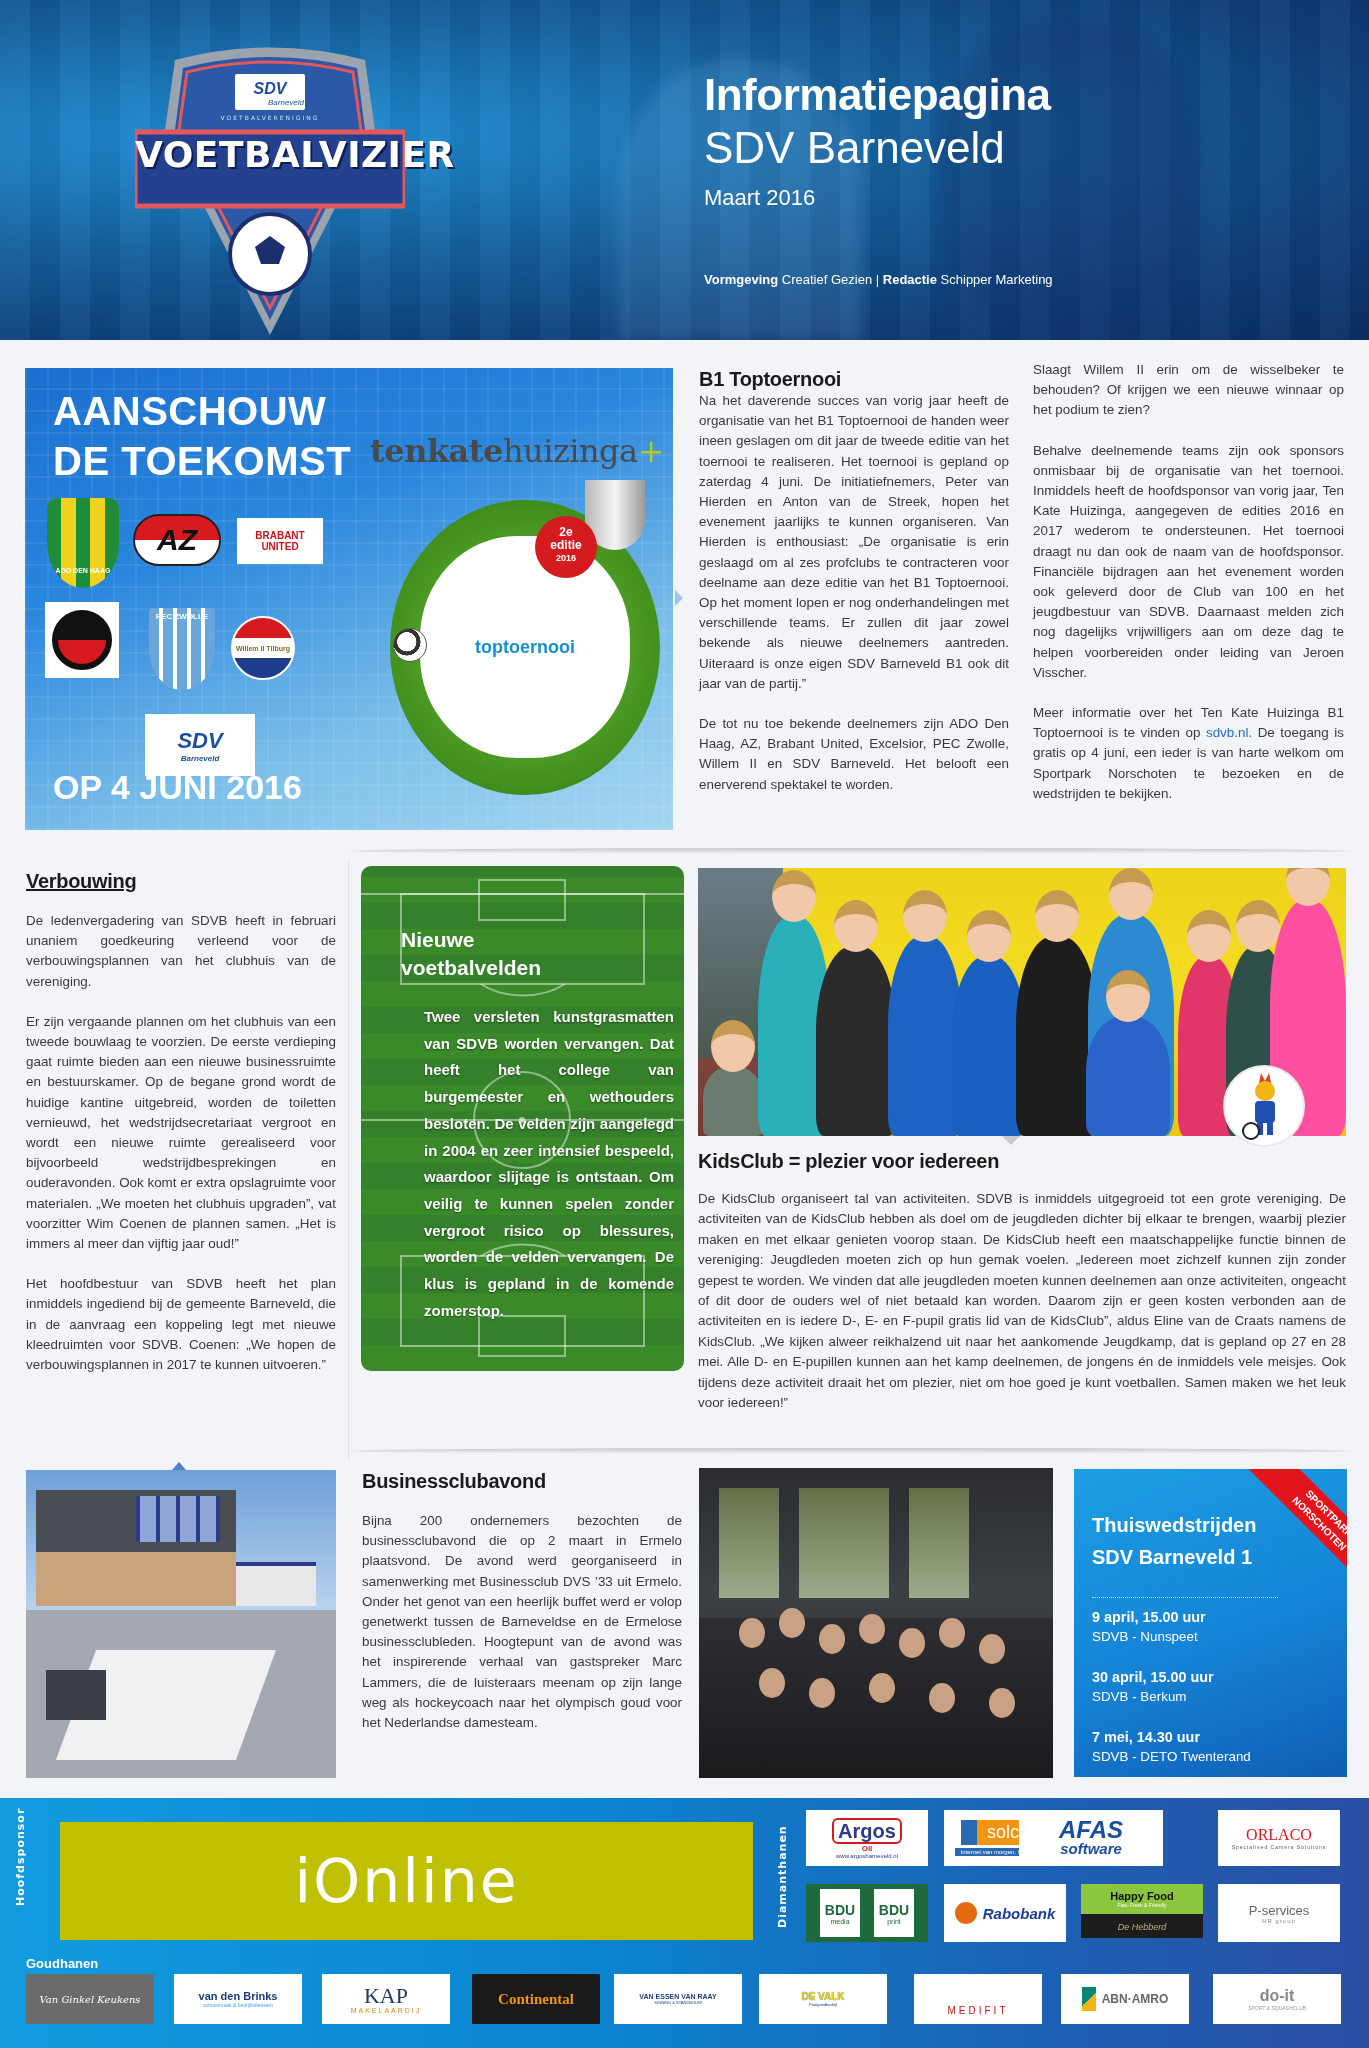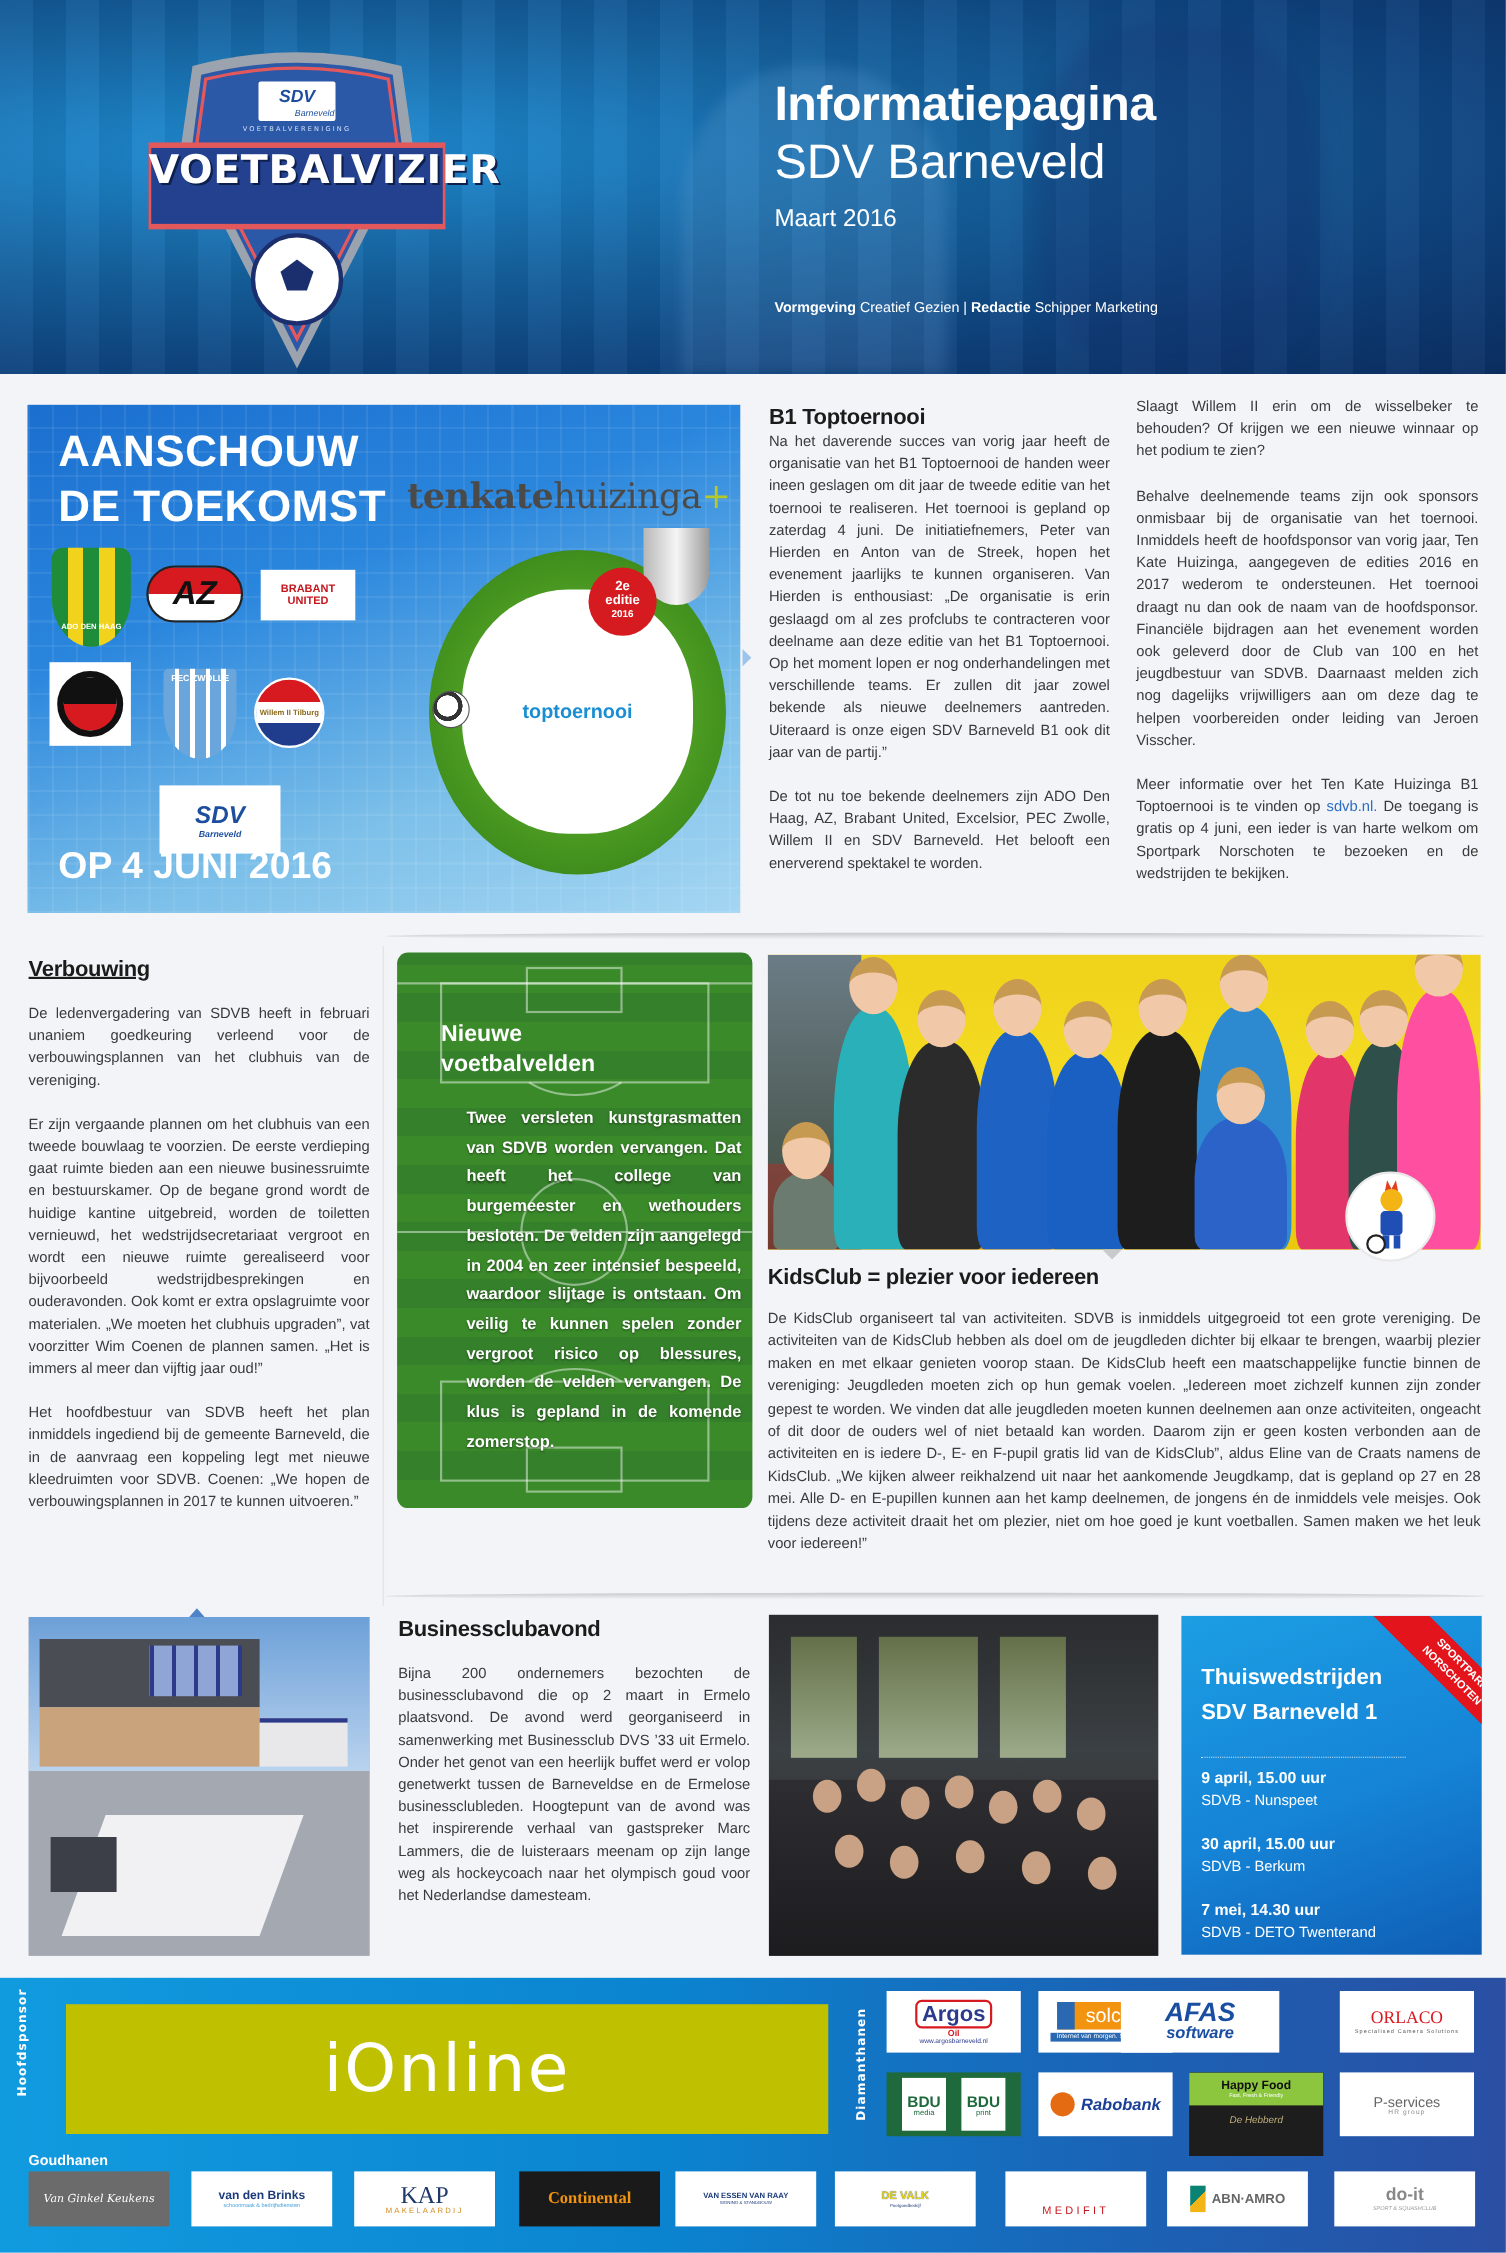--- a/index.html
+++ b/index.html
@@ -385,21 +385,21 @@
     </div>
     <div style="background:#fff;width:40px;height:48px;display:flex;flex-direction:column;align-items:center;justify-content:center;color:#1f6a3d;">
       <span style="font-size:14px;font-weight:bold;">BDU</span>
       <span style="font-size:7px;">print</span>
     </div>
   </div>
   <div class="logo" style="left:944px;top:86px;width:122px;height:58px;flex-direction:row;gap:6px;">
     <span style="width:22px;height:22px;border-radius:50%;background:#e56b12;display:inline-block;"></span>
     <span style="color:#1a3f96;font-size:15px;font-weight:bold;font-style:italic;">Rabobank</span>
   </div>
-  <div class="logo" style="left:1081px;top:86px;width:122px;height:76px;background:#1d1d1d;justify-content:flex-start;">
+  <div class="logo" style="left:1081px;top:86px;width:122px;height:54px;background:#1d1d1d;justify-content:flex-start;">
     <div style="background:#8cc63f;width:100%;height:30px;display:flex;flex-direction:column;align-items:center;justify-content:center;">
       <span style="color:#111;font-size:11px;font-weight:bold;">Happy Food</span>
       <span style="color:#fff;font-size:5px;">Fast, Fresh &amp; Friendly</span>
     </div>
     <span style="color:#bfae7a;font-size:9px;font-style:italic;margin-top:8px;">De Hebberd</span>
   </div>
   <div class="logo" style="left:1218px;top:86px;width:122px;height:58px;">
     <span style="color:#666;font-size:13px;">P-services</span>
     <span style="color:#888;font-size:6px;letter-spacing:1px;">HR group</span>
   </div>

